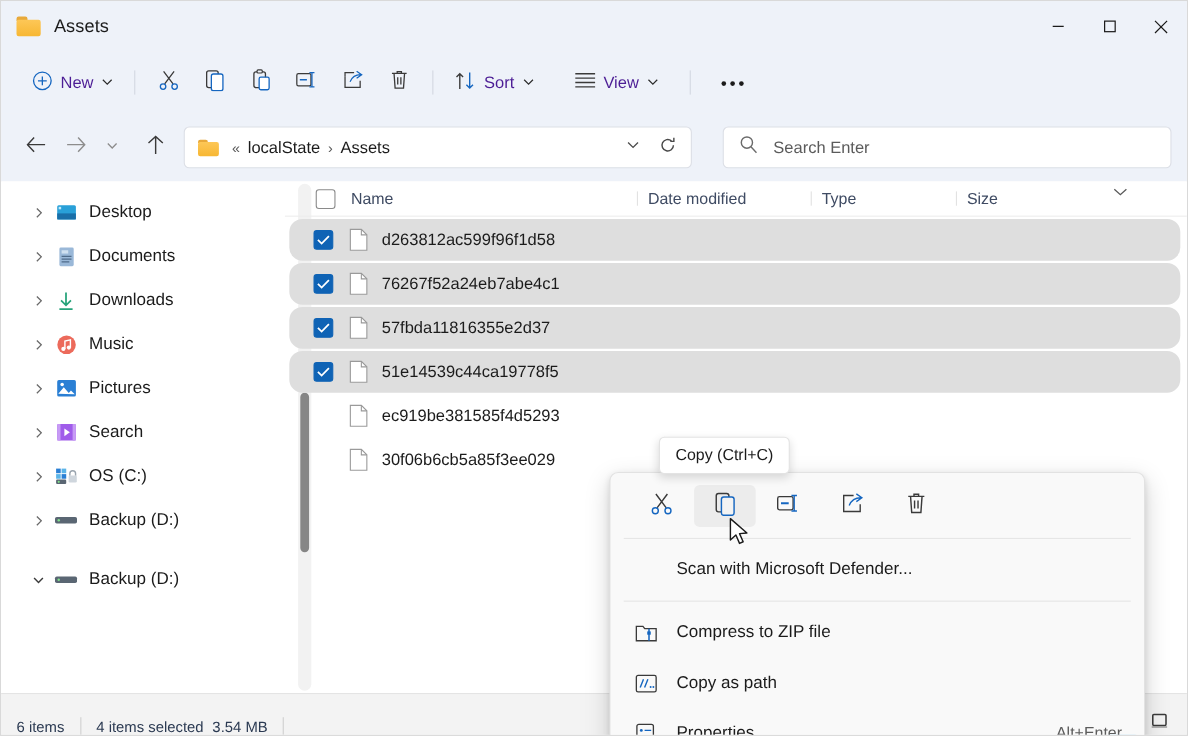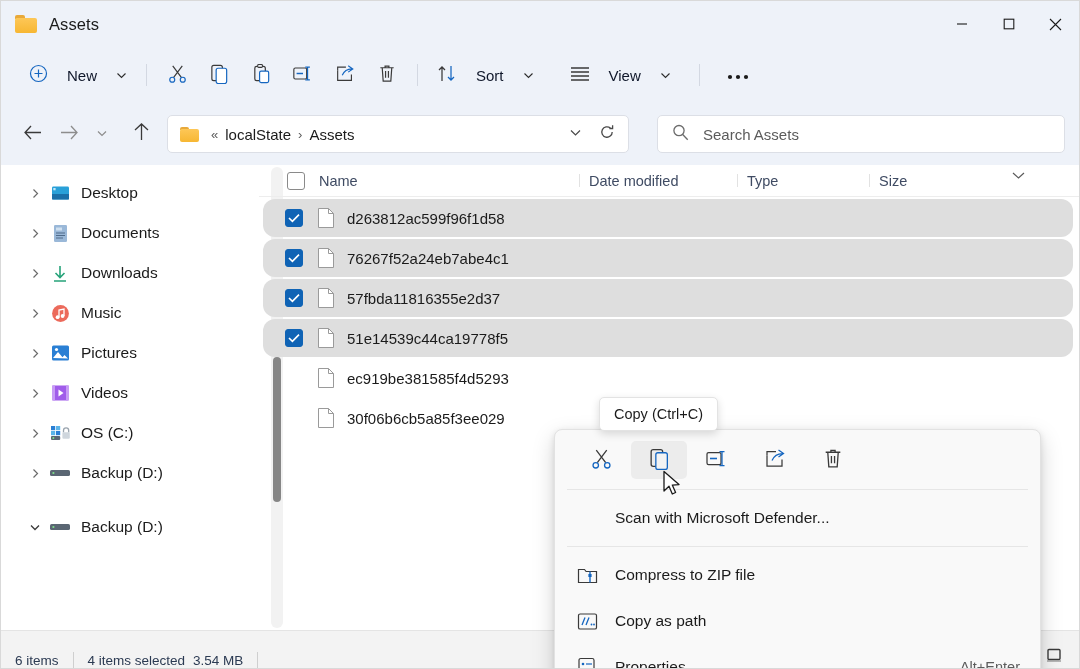--- a/index.html
+++ b/index.html
@@ -60,24 +60,24 @@
   
   .cmdbar {
     height: 56px; flex: 0 0 56px;
     background: #eef2f9;
     display:flex; align-items:center;
     padding: 0 18px;
     gap: 0px;
   }
   .cmd-btn {
     height: 36px;
-    display:flex; align-items:center; gap:19px;
+    display:flex; align-items:center; gap:7px;
     padding: 0 10px;
     border-radius: 5px;
-    color:#0f172a;
+    color:#4c1d95;
     font-size: 15px;
     cursor: default;
   }
   .cmd-icon-btn {
     width: 42px; height: 36px;
     display:flex; align-items:center; justify-content:center;
     border-radius: 5px;
   }
   .vsep {
     width:1px; height:22px; background:#d3d8e2; margin: 0 9px;
@@ -490,21 +490,21 @@
       </div>
     </div>
 
     <div class="searchbox">
       <span>
         <svg width="17" height="17" viewBox="0 0 17 17" fill="none" stroke="#6b6b6b" stroke-width="1.3">
           <circle cx="7" cy="6.6" r="5.1"></circle>
             <path d="M10.7 10.5l5 5.3"></path>
         </svg>
       </span>
-      <span class="ph">Search Assets</span>
+      <span class="ph">Search Enter</span>
     </div>
   </div>
 
   <div class="content">
 
     <div class="sidebar">
 
       <div class="tree-item">
         <span class="tw">
             <svg width="11" height="11" viewBox="0 0 11 11" fill="none" stroke="#6a6a6a" stroke-width="1.2">
@@ -591,21 +591,21 @@
             </svg>
           </span>
         <span class="ticon">
           <svg width="19" height="18" viewBox="0 0 19 18">
               <rect x="1" y="1.5" width="17" height="15" rx="1.4" fill="#a05cea"></rect>
               <rect x="1" y="1.5" width="3" height="15" fill="#c79bf5"></rect>
               <rect x="15" y="1.5" width="3" height="15" fill="#c79bf5"></rect>
               <path d="M7.5 5.5l5 3.5-5 3.5z" fill="#fff"></path>
             </svg>
         </span>
-        <span>Videos</span>
+        <span>Search</span>
       </div>
 
       <div class="tree-item">
         <span class="tw">
             <svg width="11" height="11" viewBox="0 0 11 11" fill="none" stroke="#6a6a6a" stroke-width="1.2">
               <path d="M3.5 1.5L7.5 5.5 3.5 9.5"></path>
             </svg>
           </span>
         <span class="ticon">
           <svg width="21" height="18" viewBox="0 0 21 18">

